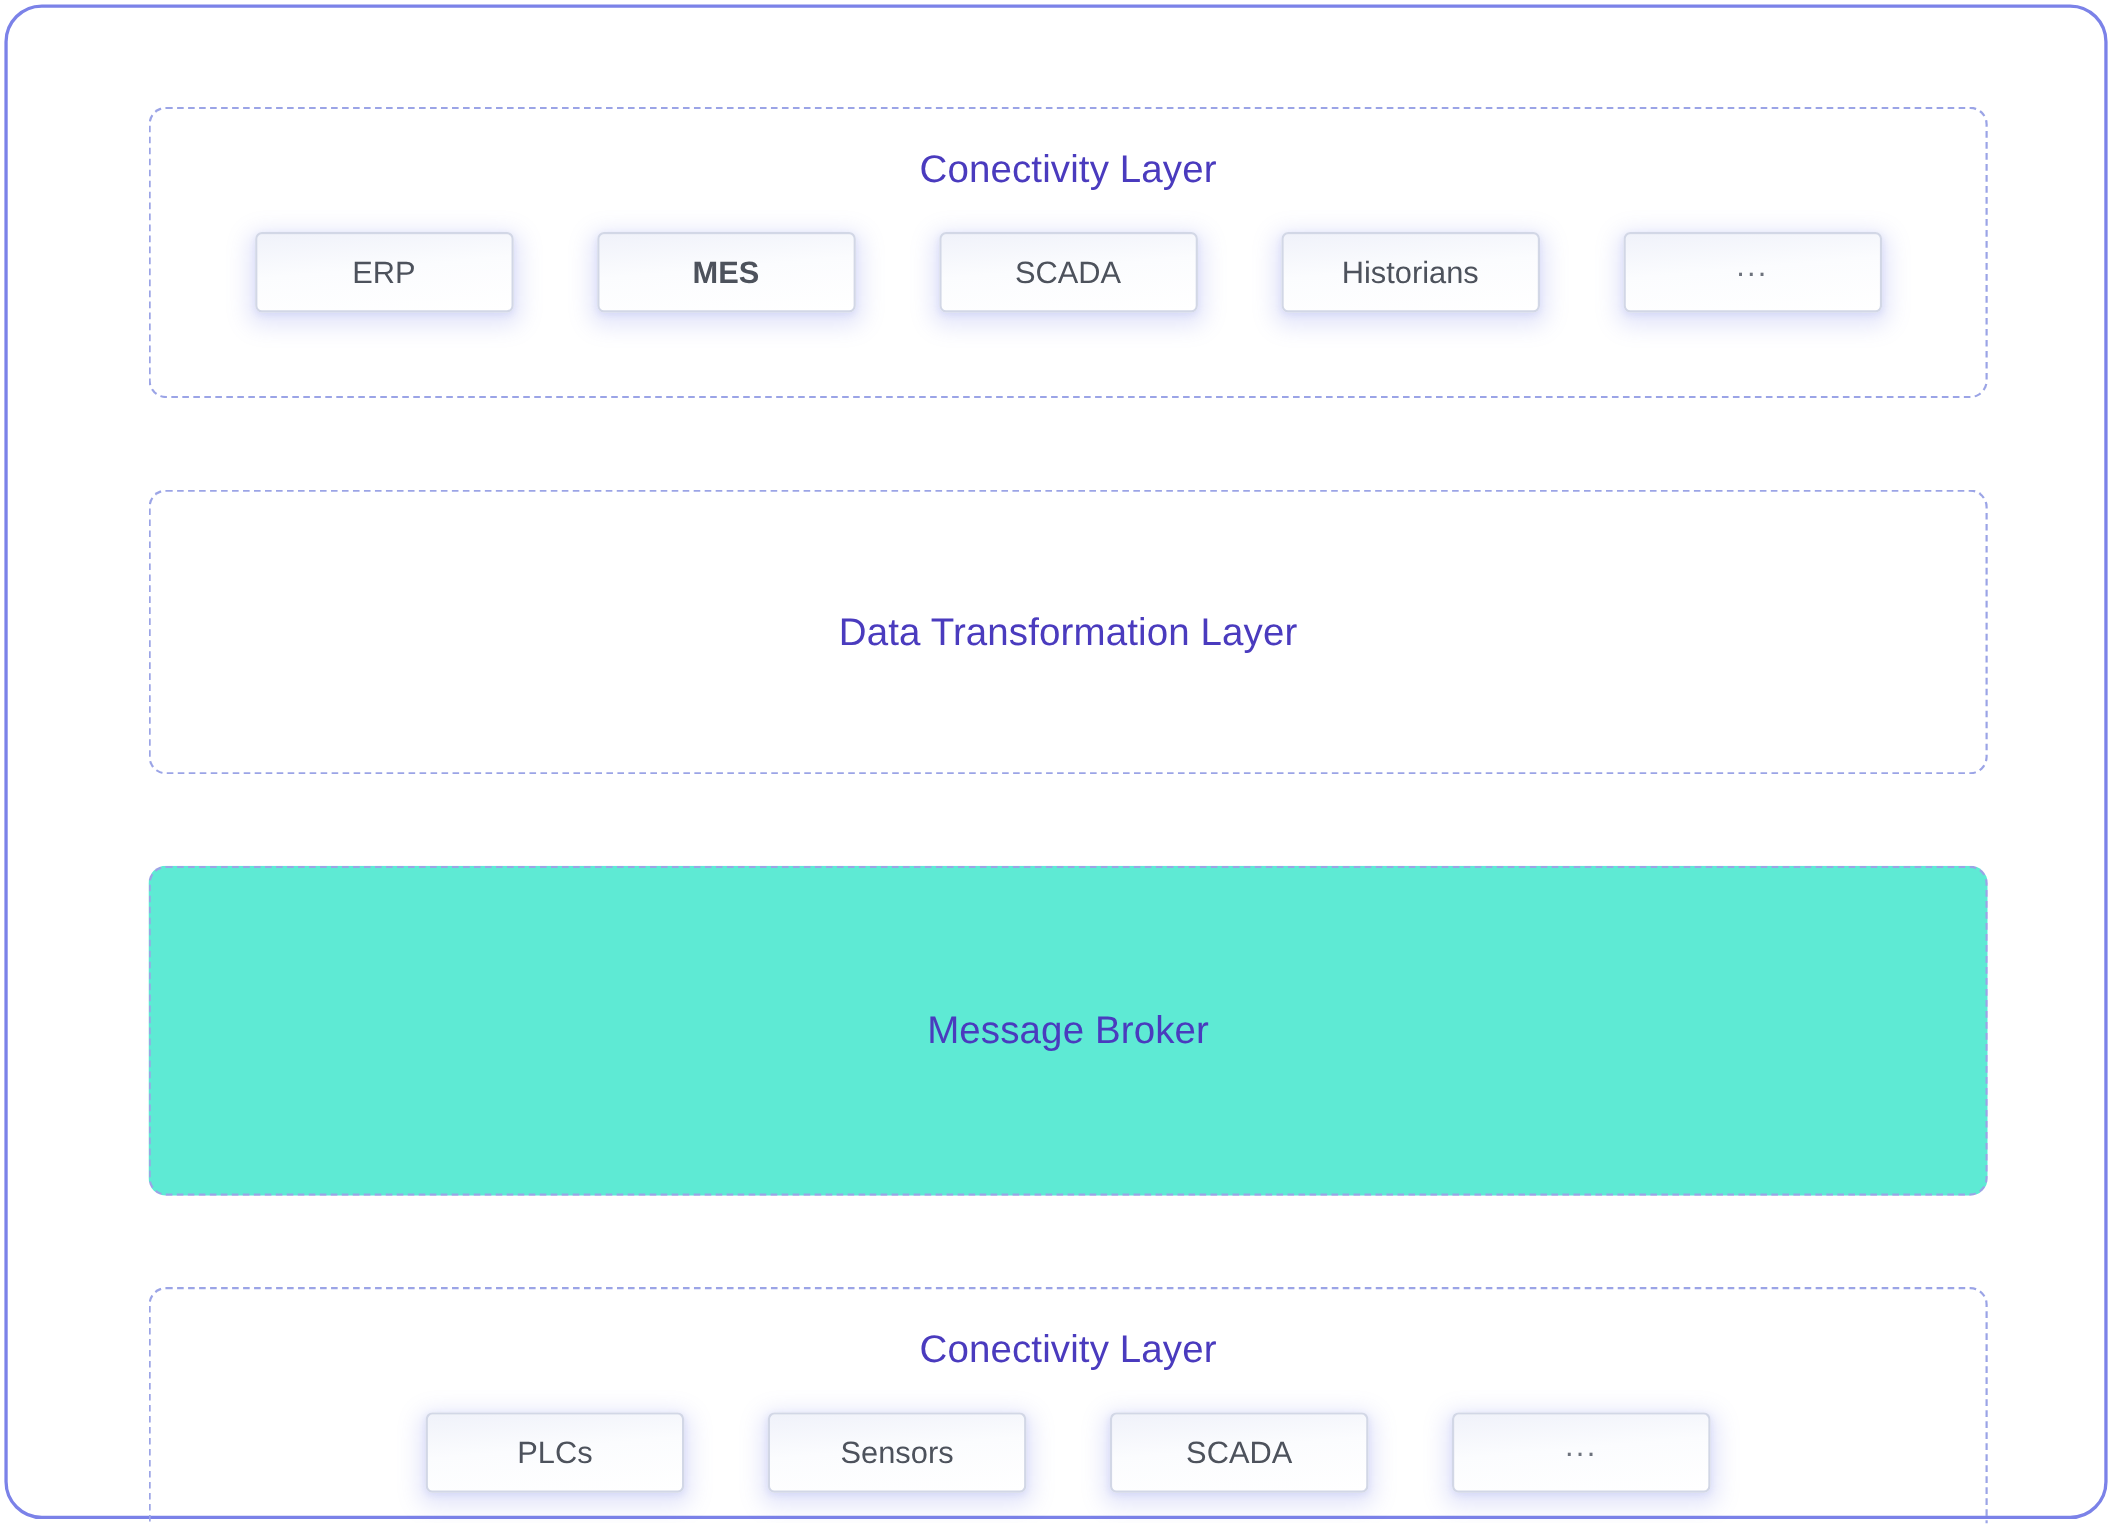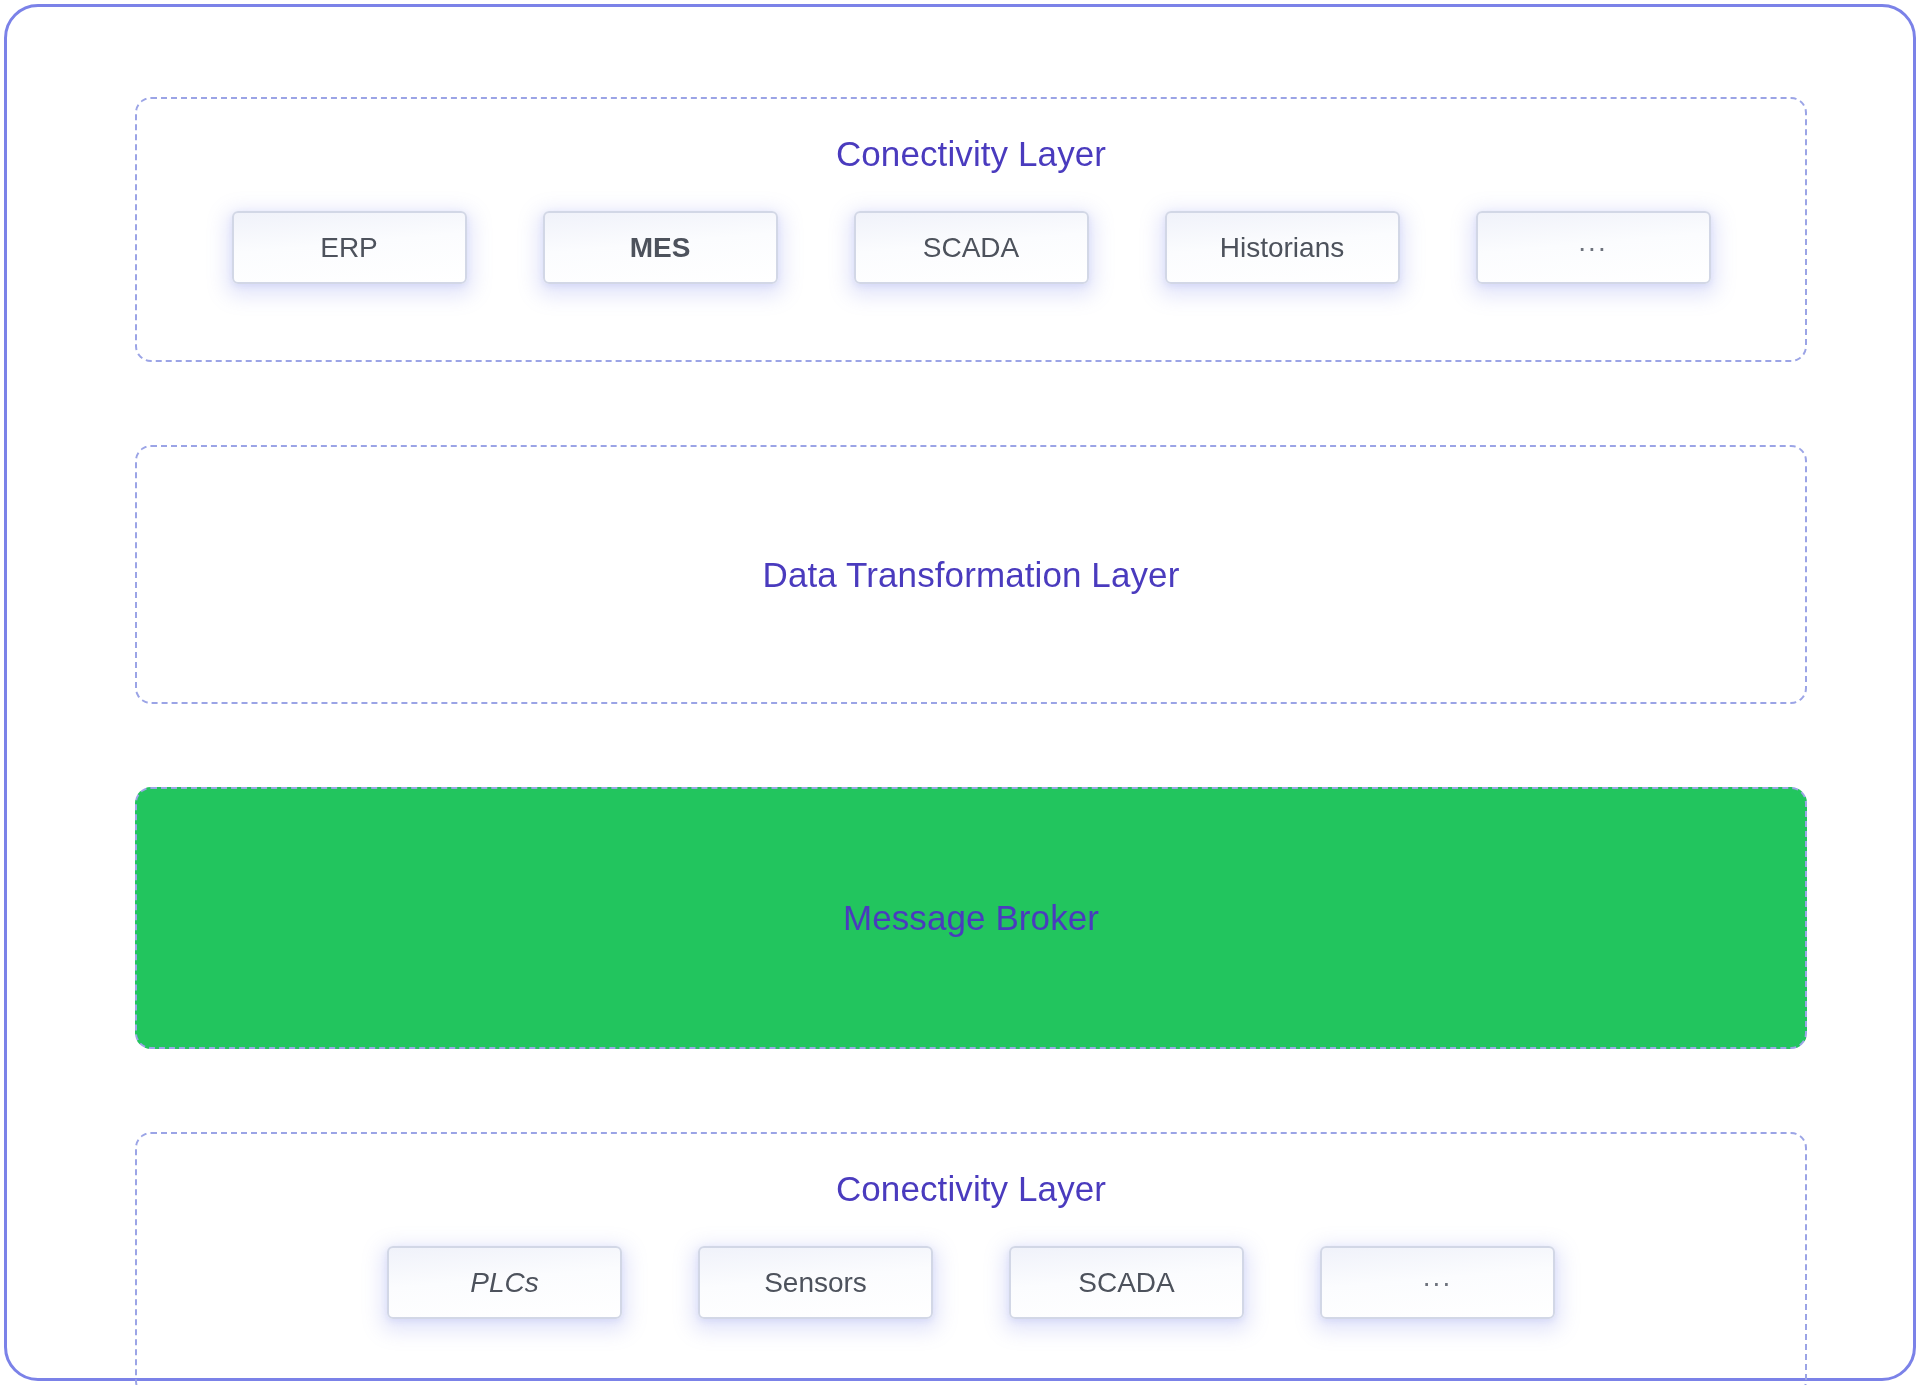--- a/index.html
+++ b/index.html
@@ -59,22 +59,22 @@
     height: 265px;
     padding-top: 34px;
   }
 
   .layer.transformation {
     height: 259px;
     justify-content: center;
   }
 
   .layer.broker {
-    height: 262px;
-    background: #22c55e;
+    height: 300px;
+    background: #5eead4;
     justify-content: center;
   }
 
   .layer.connectivity-bottom {
     height: 265px;
     padding-top: 34px;
   }
 
   .layer-title {
     font-size: 35px;
@@ -113,21 +113,21 @@
     font-size: 28px;
     color: #4d525c;
     white-space: nowrap;
   }
 
   .node.w-erp      { width: 235px; }
   .node.w-mes      { width: 235px; font-weight: bold; }
   .node.w-scada    { width: 235px; }
   .node.w-hist     { width: 235px; }
   .node.w-dots     { width: 235px; }
-  .node.w-plcs     { width: 235px; font-style: italic; }
+  .node.w-plcs     { width: 235px; }
   .node.w-sensors  { width: 235px; text-align: center; }
   .node.w-scada2   { width: 235px; }
   .node.w-dots2    { width: 235px; }
 
   .node .dots-glyph {
     font-size: 28px;
     color: #6d727c;
     letter-spacing: 2px;
     position: relative;
     top: -6px;

